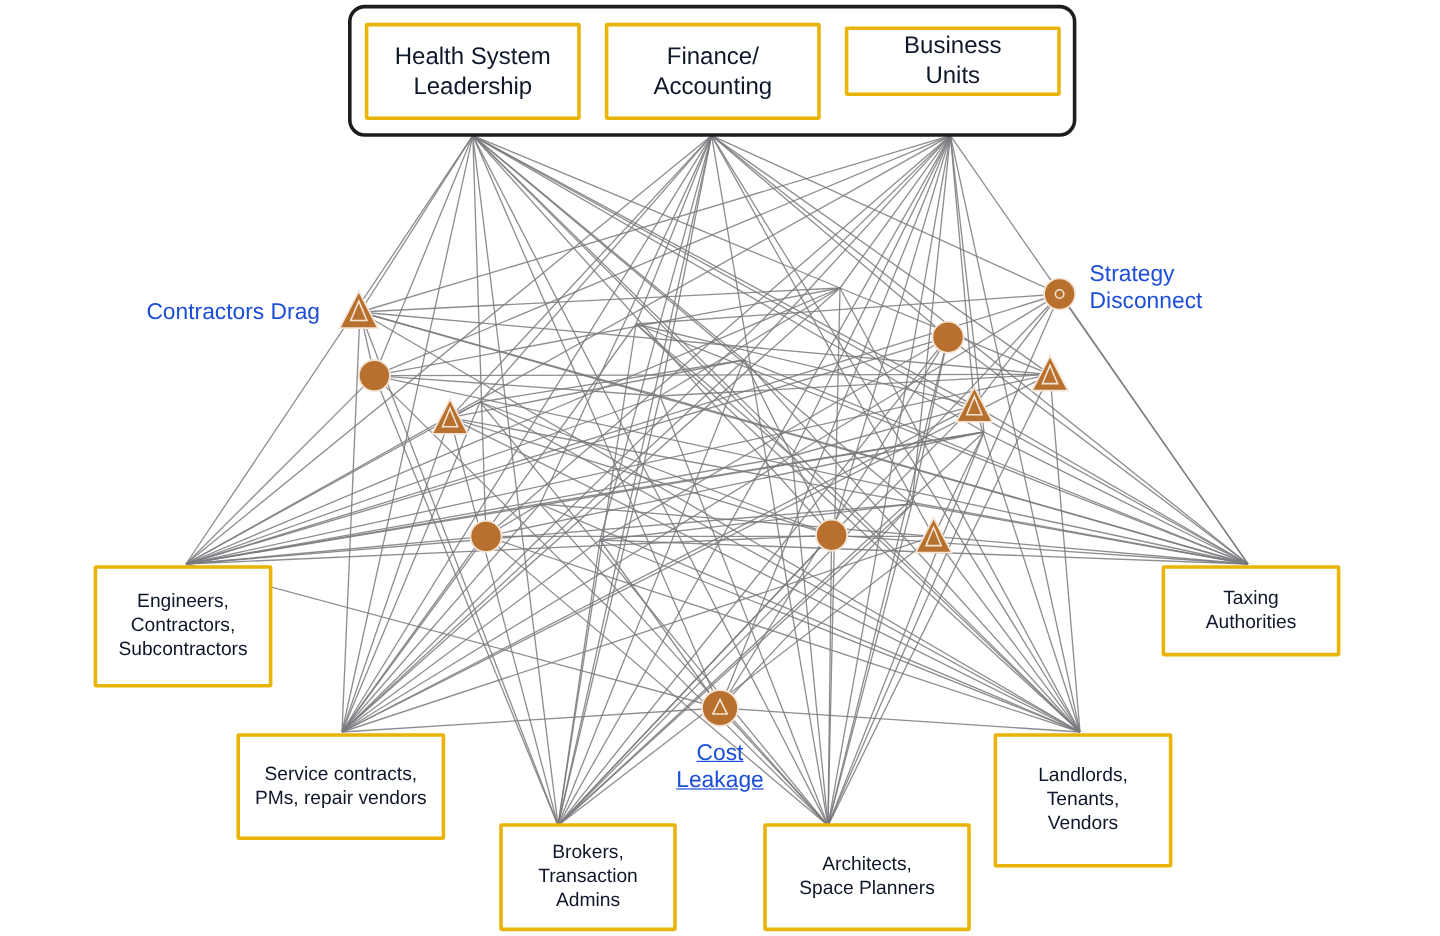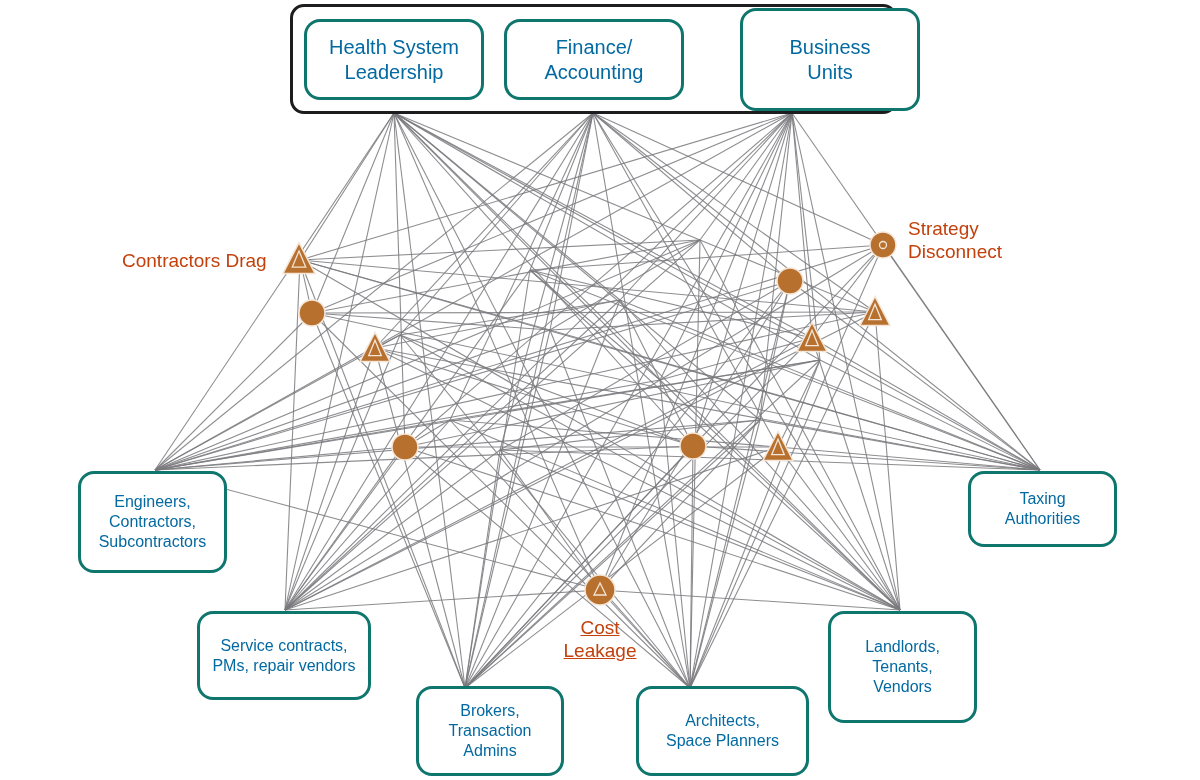--- a/index.html
+++ b/index.html
@@ -1,23 +1,23 @@
 <!DOCTYPE html>
 <html><head>
 <meta charset="utf-8">
 <style>
   html,body{margin:0;padding:0;background:#ffffff;}
   body{width:1200px;height:780px;position:relative;overflow:hidden;font-family:"Liberation Sans",sans-serif;}
   #net{position:absolute;left:0;top:0;width:1200px;height:780px;}
-  .box{position:absolute;box-sizing:border-box;border:3px solid #0f766e;border-radius:16px;background:#fff;
-       display:flex;align-items:center;justify-content:center;text-align:center;color:#0369a1;white-space:pre-line;}
+  .box{position:absolute;box-sizing:border-box;border:3px solid #eab308;border-radius:2px;background:#fff;
+       display:flex;align-items:center;justify-content:center;text-align:center;color:#0f172a;white-space:pre-line;}
   .outer{position:absolute;left:290px;top:4px;width:607px;height:110px;box-sizing:border-box;border:3px solid #1d1d1f;border-radius:14px;background:#fff;}
   .top{font-size:20px;line-height:25px;}
   .bot{font-size:16px;line-height:20px;}
-  .lbl{position:absolute;color:#c2410c;font-size:19px;line-height:23px;white-space:pre-line;}
+  .lbl{position:absolute;color:#1d4ed8;font-size:19px;line-height:23px;white-space:pre-line;}
 </style>
 </head>
 <body>
 
 <svg id="net" xmlns="http://www.w3.org/2000/svg" viewBox="0 0 1200 780">
   <g id="lines">
       <line x1="394" y1="113" x2="155" y2="470" stroke="#7a7a7e" stroke-width="1.1" opacity="0.85"></line>
       <line x1="394" y1="113" x2="285" y2="610" stroke="#7a7a7e" stroke-width="1.1" opacity="0.85"></line>
       <line x1="394" y1="113" x2="465" y2="688" stroke="#7a7a7e" stroke-width="1.1" opacity="0.85"></line>
       <line x1="394" y1="113" x2="690" y2="688" stroke="#7a7a7e" stroke-width="1.1" opacity="0.85"></line>
@@ -206,21 +206,21 @@
       <polygon points="778,431.5 763,460.5 793,460.5" fill="#b8702f" stroke="#f4e5d6" stroke-width="1.5"></polygon>
       <polygon points="778,439.33 771.7,454.67 784.3,454.67" fill="none" stroke="#f4e5d6" stroke-width="1.3"></polygon>
     </g>
 </svg>
 
 <div class="outer"></div>
 <div class="box top" style="left:304px;top:19px;width:180px;height:81px;">Health System
 Leadership</div>
 <div class="box top" style="left:504px;top:19px;width:180px;height:81px;">Finance/
 Accounting</div>
-<div class="box top" style="left:704px;top:8px;width:180px;height:103px;margin-left:36px;">Business
+<div class="box top" style="left:704px;top:22px;width:180px;height:58px;">Business
 Units</div>
 
 <div class="box bot" style="left:78px;top:471px;width:149px;height:102px;">Engineers,
 Contractors,
 Subcontractors</div>
 <div class="box bot" style="left:197px;top:611px;width:174px;height:89px;">Service contracts,
 PMs, repair vendors</div>
 <div class="box bot" style="left:416px;top:686px;width:148px;height:90px;">Brokers,
 Transaction
 Admins</div>

